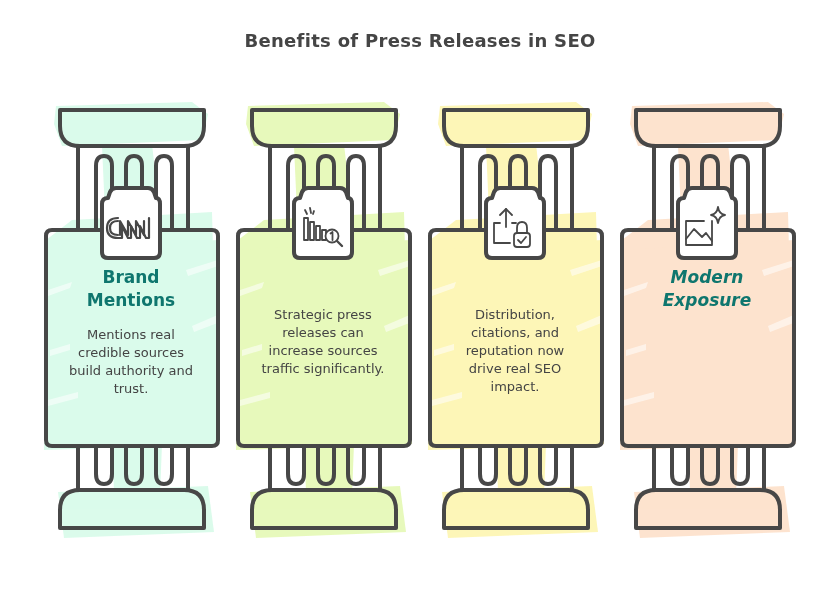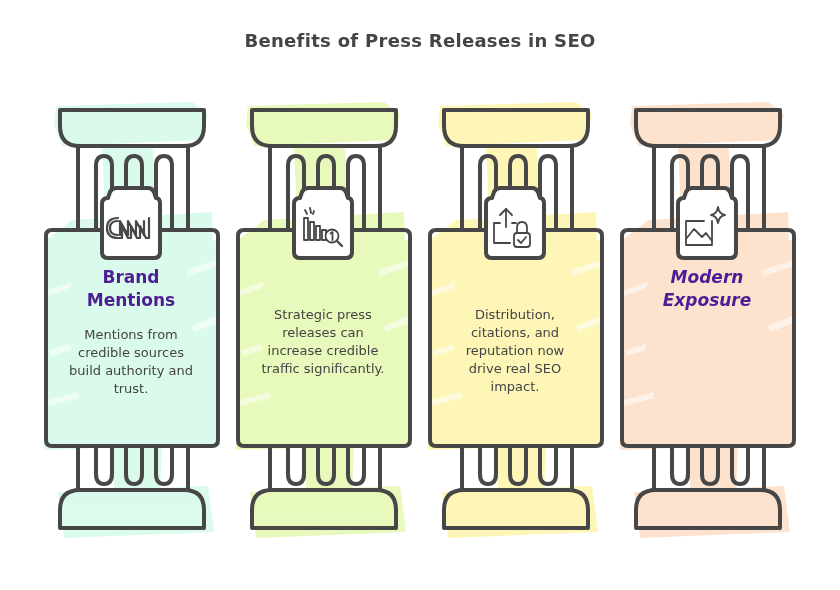--- a/index.html
+++ b/index.html
@@ -4,21 +4,21 @@
 <style>
   html, body { margin: 0; padding: 0; background: #ffffff; }
   body { width: 840px; height: 590px; position: relative; overflow: hidden;
          font-family: "DejaVu Sans", sans-serif; color: #3f3f3f; }
   .title { position: absolute; left: 0; top: 30px; width: 840px; text-align: center;
            font-size: 18px; font-weight: bold; color: #454545; letter-spacing: 0.3px; }
   .pillar { position: absolute; top: 100px; width: 180px; height: 440px; }
   .pillar svg.frame { position: absolute; left: 0; top: 0; }
   .icon-box { position: absolute; left: 58px; top: 97px; width: 58px; height: 60px; }
   .heading { position: absolute; left: 14px; width: 150px; text-align: center;
-             font-size: 17px; font-weight: bold; color: #4c1d95; line-height: 23px; }
+             font-size: 17px; font-weight: bold; color: #0f766e; line-height: 23px; }
   .desc { position: absolute; left: 22px; width: 134px; text-align: center;
           font-size: 13px; color: #444; line-height: 18px; }
 </style>
 </head>
 <body>
 
 <div class="title">Benefits of Press Releases in SEO</div>
 
 <div class="pillar" style="left:42px;">
   <svg class="frame" width="180" height="440" viewBox="0 0 180 440" xmlns="http://www.w3.org/2000/svg">
@@ -64,21 +64,21 @@
     <path d="M66,98 L68,92 Q70,88 74,88 L106,88 Q110,88 112,92 L114,98 Q118,98 118,104 L118,152 Q118,158 112,158 L66,158 Q60,158 60,152 L60,104 Q60,98 66,98 Z" fill="#ffffff" stroke="#474747" stroke-width="4" stroke-linejoin="round"></path>
   </svg>
     <div class="icon-box">
     <svg width="58" height="60" viewBox="0 0 58 60" fill="none" stroke="#474747" stroke-width="2.2" stroke-linecap="round" stroke-linejoin="round">
       <path d="M18,24 Q10,24 10,31 Q10,38 18,38"></path>
       <path d="M18,21 Q7,21 7,31 Q7,41 18,41"></path>
       <path d="M20,38 L20,24 L28,38 L28,24 L36,38 L36,24 L44,38 L44,24"></path>
       <path d="M17,41 L22,41 L22,29 L28,41 L31,41 L31,29 L37,41 L40,41 L40,29 L46,41 L49,41 L49,21"></path>
     </svg></div>
     <div class="heading" style="top: 166px;">Brand<br>Mentions</div>
-    <div class="desc" style="top: 226px;">Mentions from credible sources build authority and trust.</div>
+    <div class="desc" style="top: 226px;">Mentions real credible sources build authority and trust.</div>
   </div>
 <div class="pillar" style="left:234px;">
   <svg class="frame" width="180" height="440" viewBox="0 0 180 440" xmlns="http://www.w3.org/2000/svg">
 
     <g fill="#e6f9b8" opacity="0.95">
       <polygon points="14,6 150,2 166,14 160,40 20,46 12,24"></polygon>
       <polygon points="30,120 170,112 176,330 8,342 4,140"></polygon>
       <polygon points="6,150 176,140 178,344 2,350"></polygon>
       <polygon points="60,46 110,44 120,132 64,136"></polygon>
       <polygon points="70,340 120,344 118,396 72,392"></polygon>
@@ -122,21 +122,21 @@
       <line x1="18" y1="11" x2="19" y2="16"></line>
       <line x1="22" y1="14" x2="21" y2="17"></line>
       <rect x="12" y="21" width="4" height="22"></rect>
       <rect x="18" y="25" width="4" height="18"></rect>
       <rect x="24" y="29" width="4" height="14"></rect>
       <rect x="30" y="33" width="4" height="10"></rect>
       <circle cx="40" cy="39" r="6.5" fill="#ffffff"></circle>
       <line x1="45" y1="44" x2="50" y2="49" stroke-width="2.4"></line>
       <path d="M38.5,36.5 L40.5,35 L40.5,43"></path>
     </svg></div>
-    <div class="desc" style="top: 206px;">Strategic press releases can increase credible traffic significantly.</div>
+    <div class="desc" style="top: 206px;">Strategic press releases can increase sources traffic significantly.</div>
   </div>
 <div class="pillar" style="left:426px;">
   <svg class="frame" width="180" height="440" viewBox="0 0 180 440" xmlns="http://www.w3.org/2000/svg">
 
     <g fill="#fdf6b4" opacity="0.95">
       <polygon points="14,6 150,2 166,14 160,40 20,46 12,24"></polygon>
       <polygon points="30,120 170,112 176,330 8,342 4,140"></polygon>
       <polygon points="6,150 176,140 178,344 2,350"></polygon>
       <polygon points="60,46 110,44 120,132 64,136"></polygon>
       <polygon points="70,340 120,344 118,396 72,392"></polygon>

